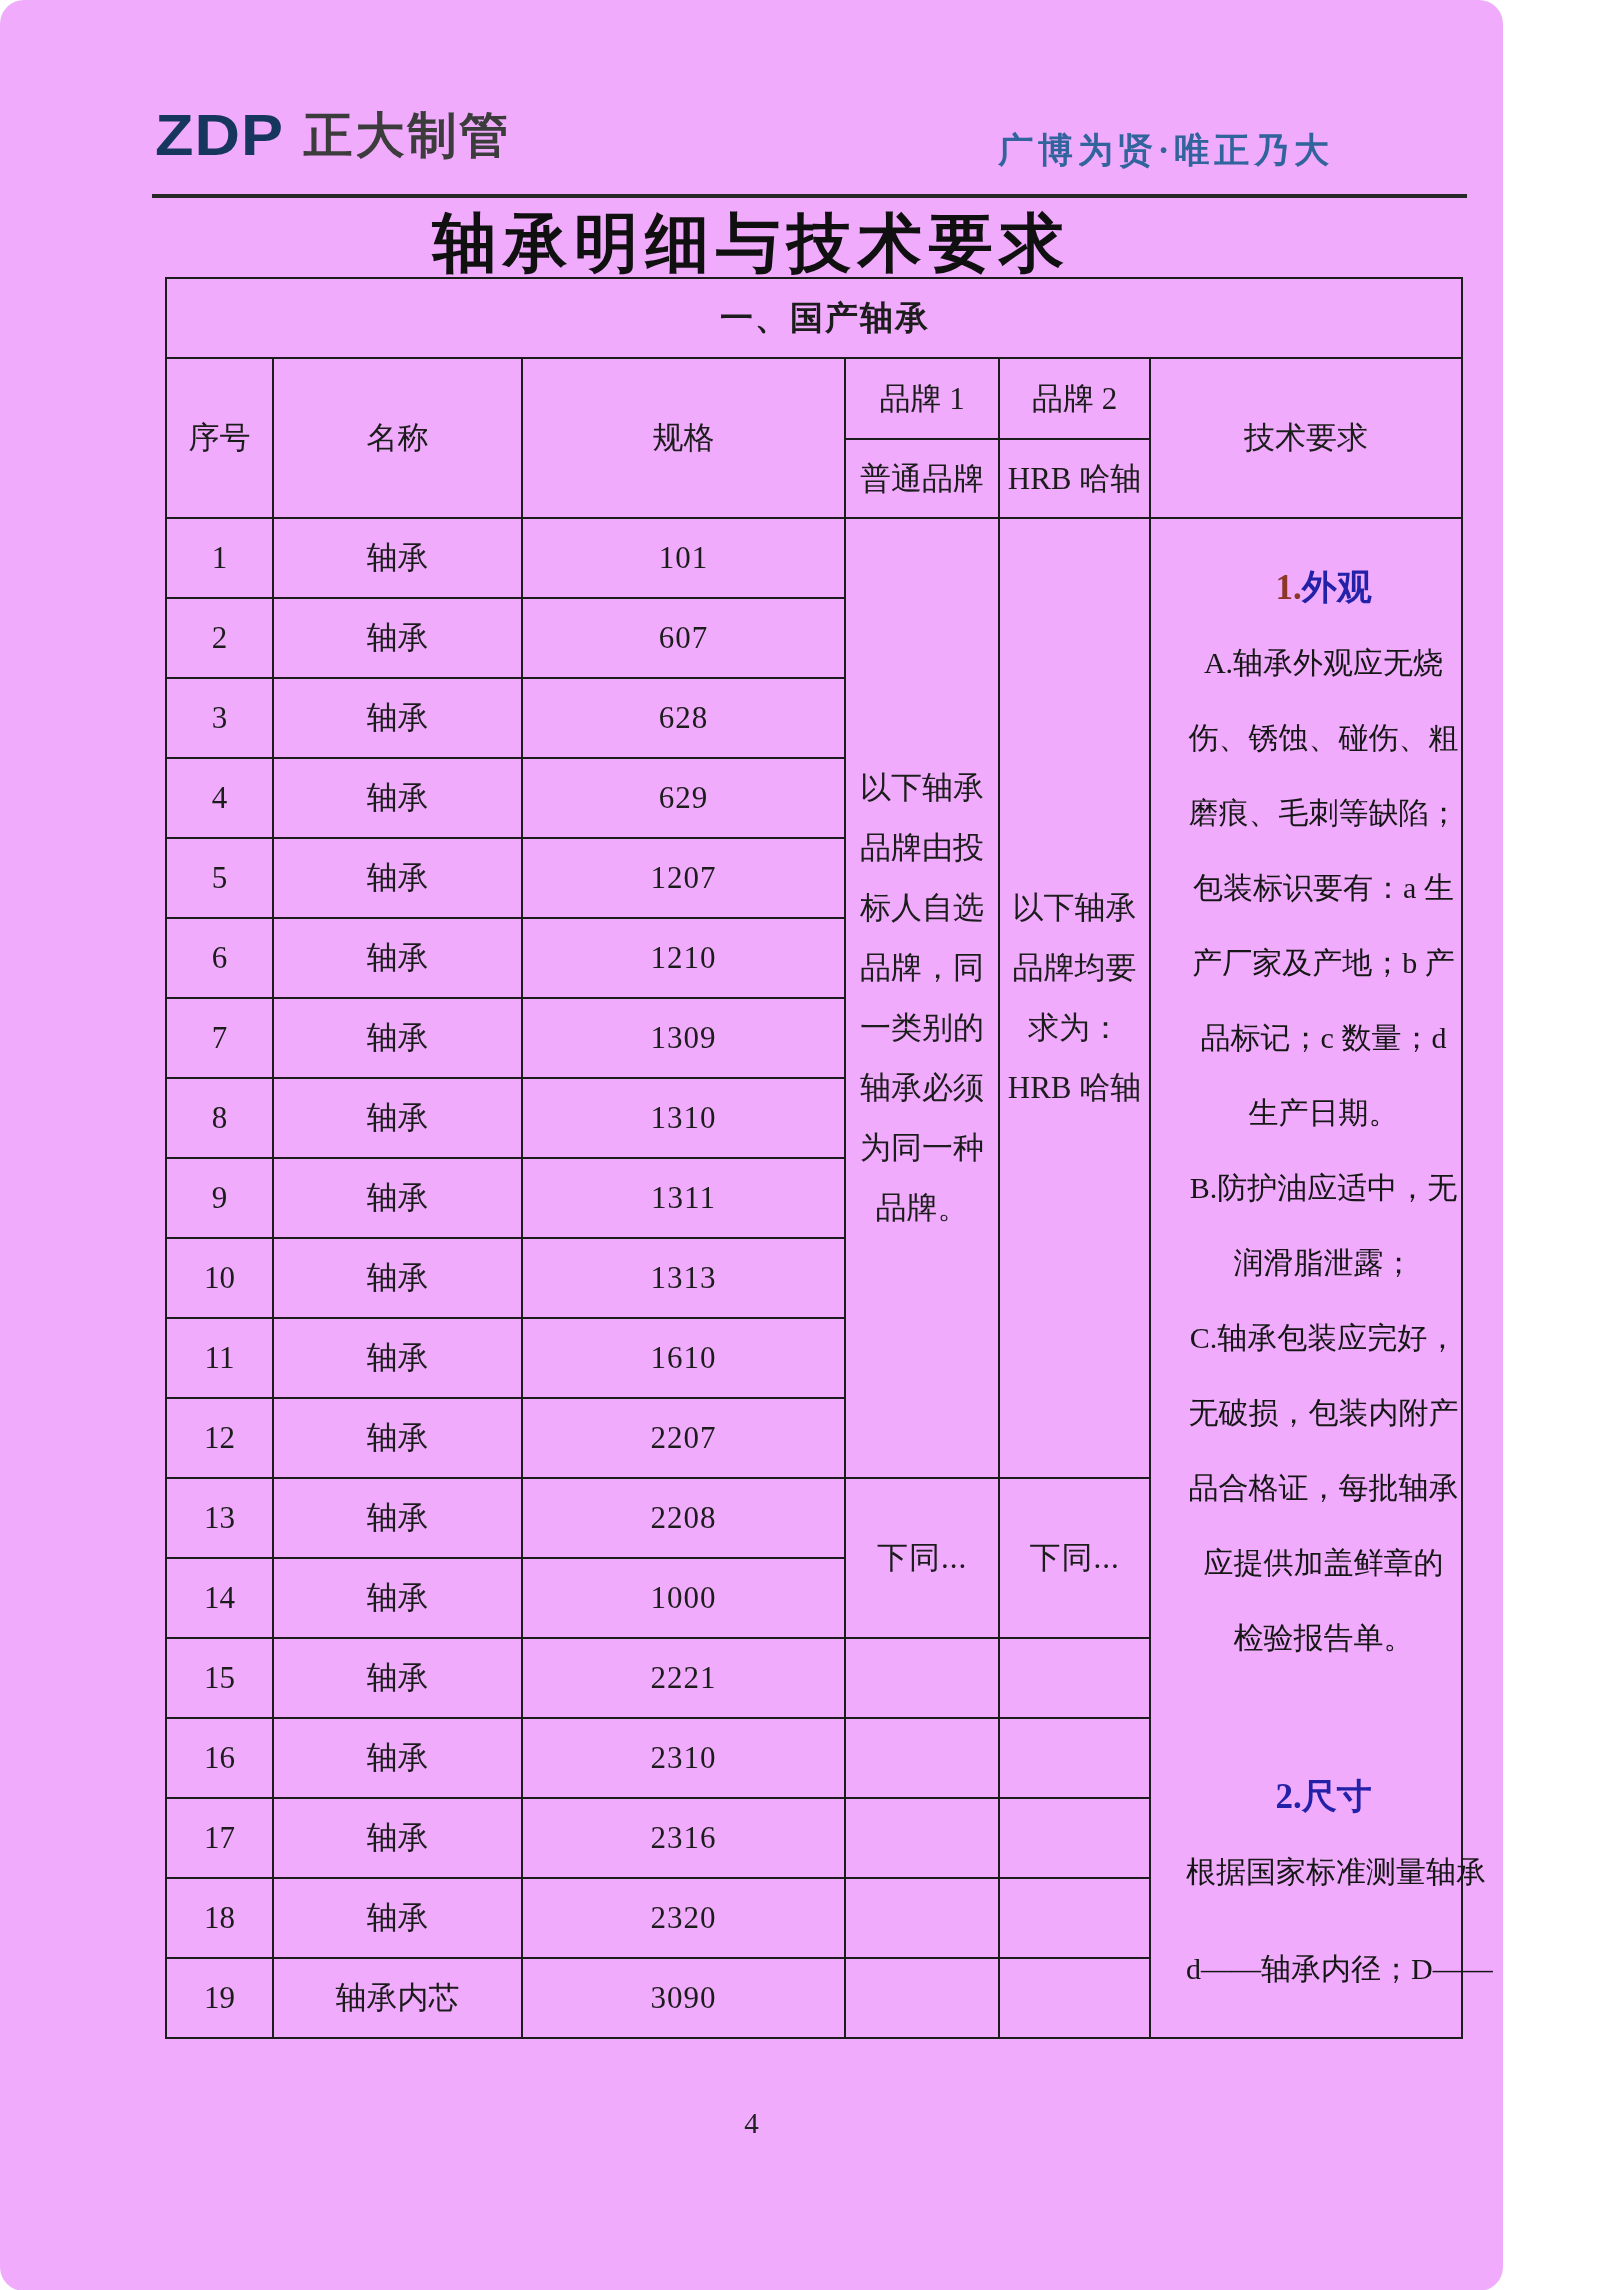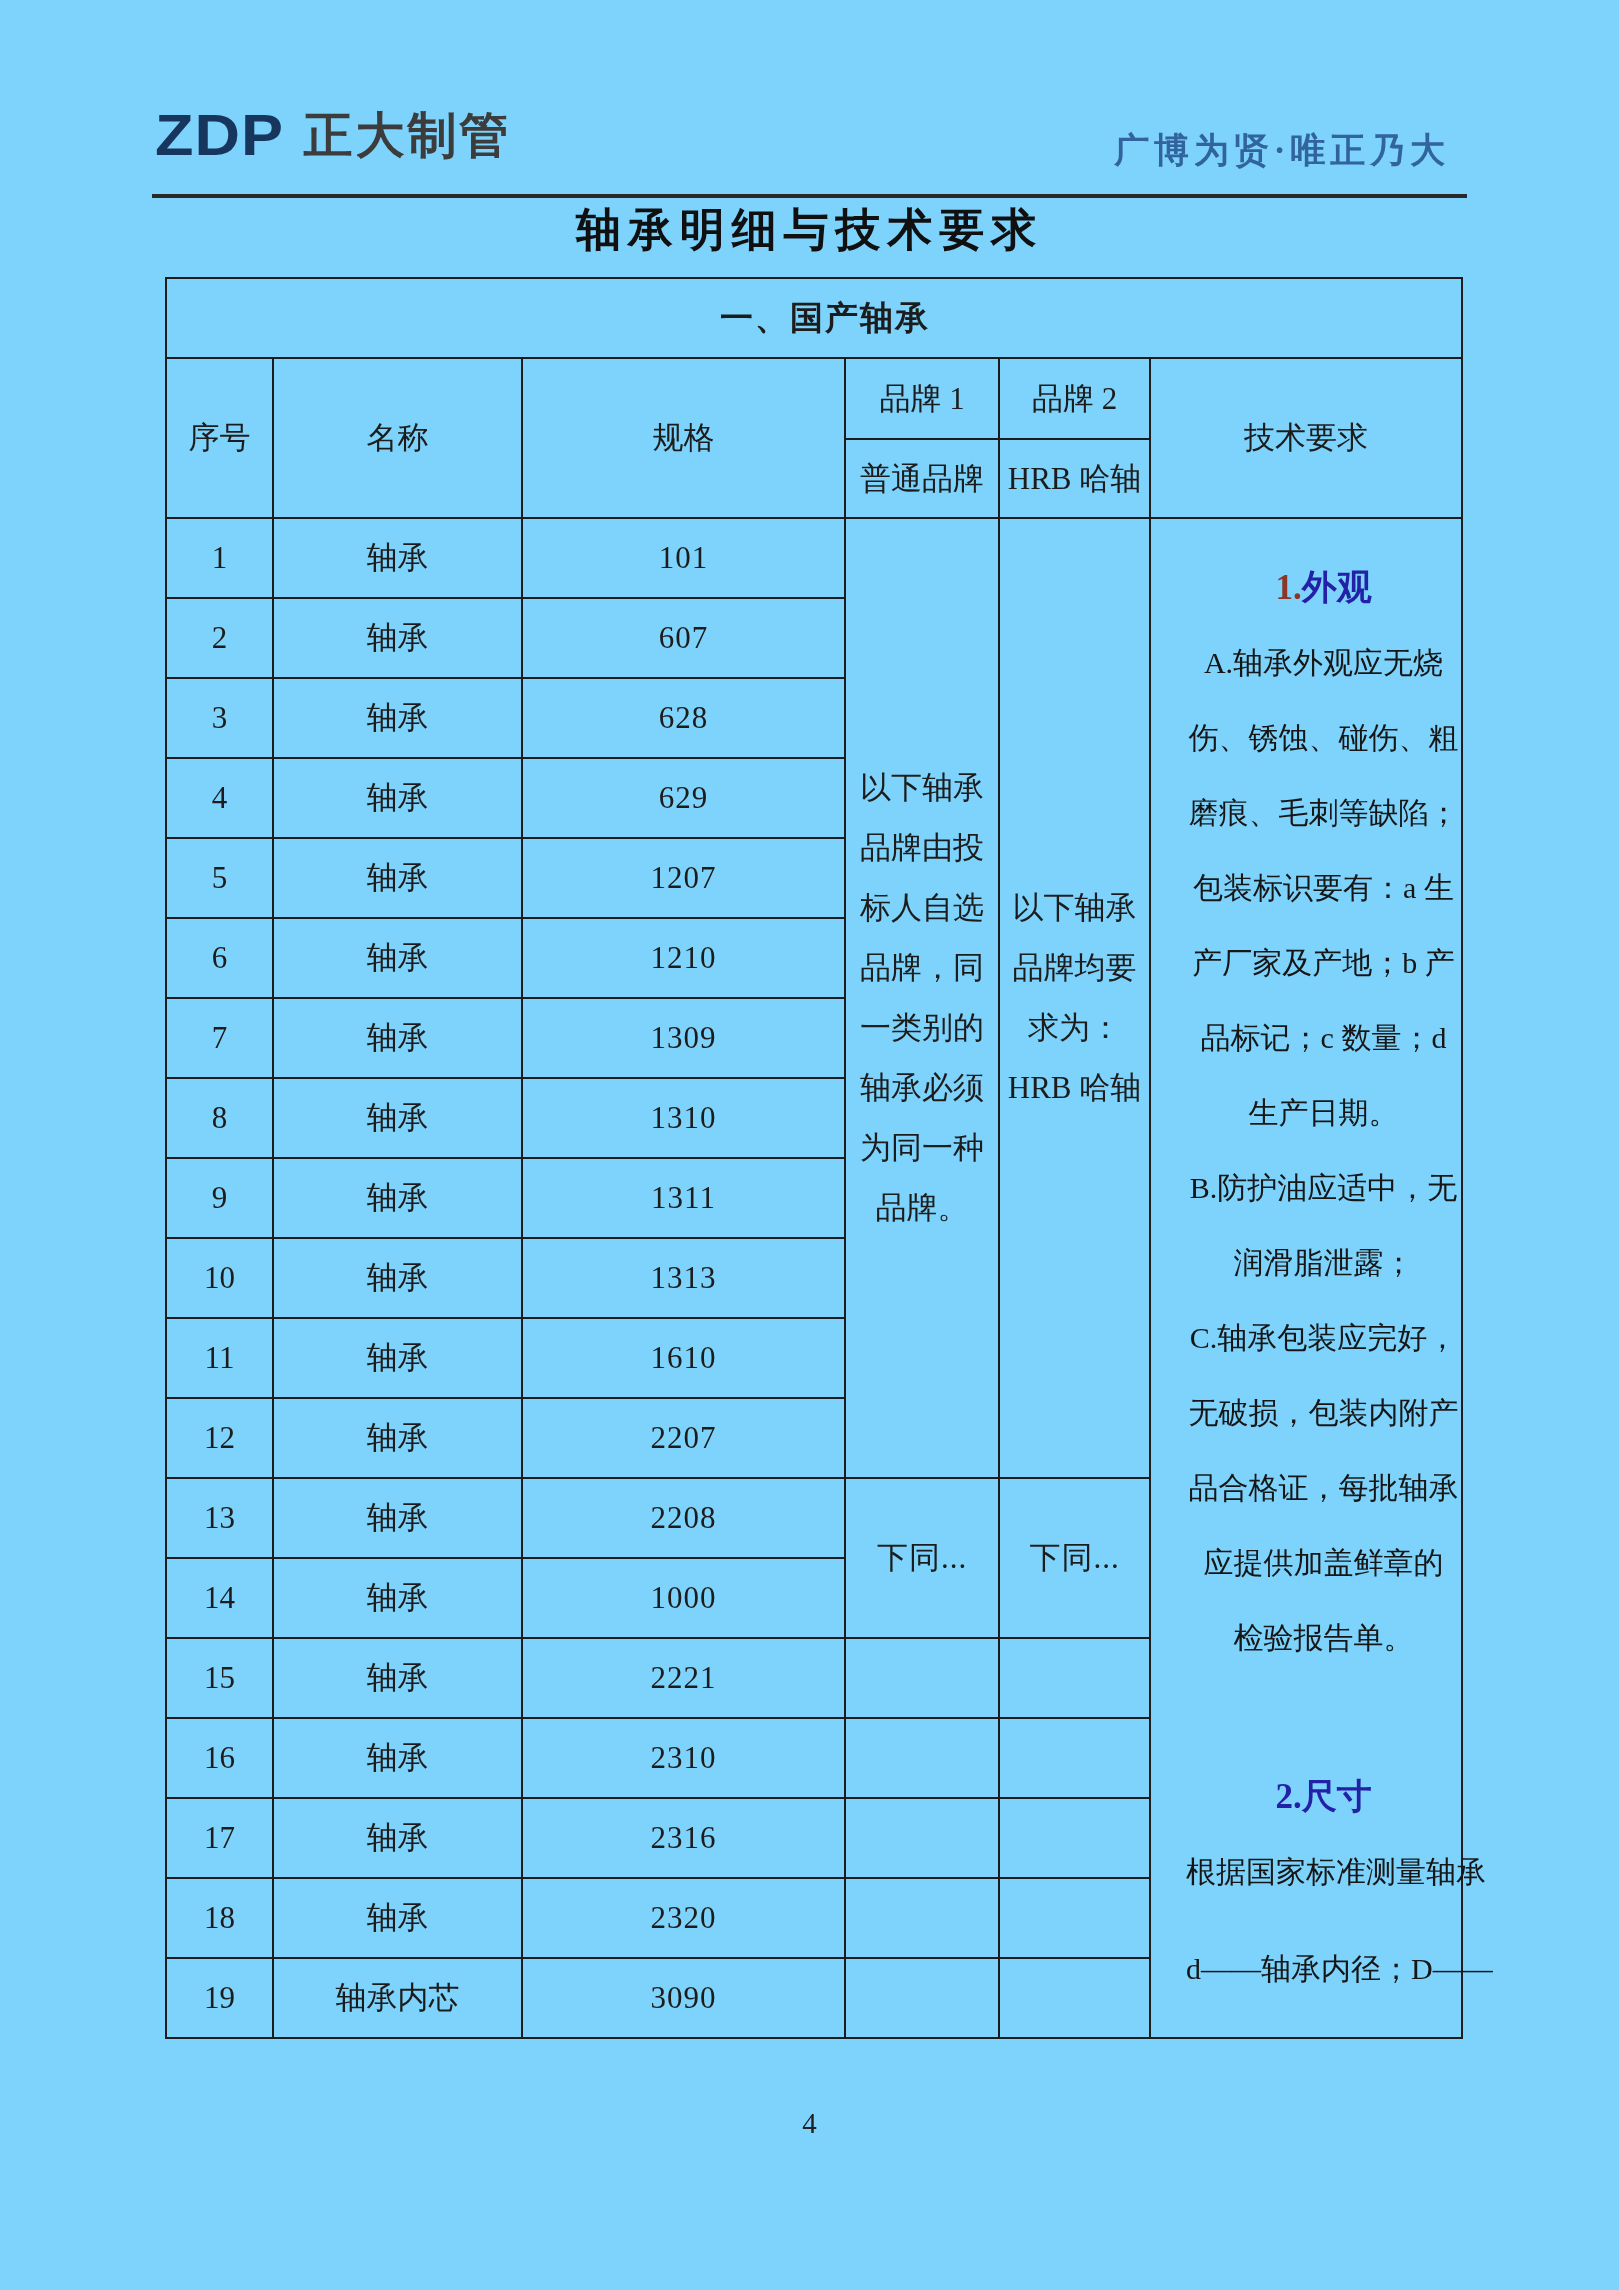--- a/index.html
+++ b/index.html
@@ -1,32 +1,33 @@
 <!DOCTYPE html>
 <html><head>
 <meta charset="utf-8">
 <style>
   html,body{margin:0;padding:0;background:#ffffff;}
   .page{
-    position:relative;width:1619px;height:2291px;background:#7dd3fc;
+    position:relative;width:1503px;height:2291px;background:#f0abfc;
     font-family:"Liberation Serif","DejaVu Serif",serif;color:#1c1c1c;
     overflow:hidden;
+    border-radius:24px;
   }
   
   .logo-row{position:absolute;left:155px;top:104px;display:flex;align-items:center;gap:19.6px;}
   .logo-zdp{
     font-family:"Liberation Sans","DejaVu Sans",sans-serif;
     font-weight:bold;font-size:63px;line-height:1;color:#17365d;letter-spacing:1px;
     transform:scaleY(.92);
   }
   .logo-company{font-size:49px;font-weight:bold;color:#3c3c3c;letter-spacing:2.9px;line-height:1;}
   .slogan{position:absolute;right:169px;top:127px;font-size:35px;font-weight:bold;color:#31639c;letter-spacing:4.9px;}
   .rule{position:absolute;left:152px;top:194px;width:1315px;height:3.9px;background:#282828;}
   .title{position:absolute;left:0;top:200px;width:100%;text-align:center;
-    font-size:45px;font-weight:bold;letter-spacing:6.9px;color:#101010;}
+    font-size:64px;font-weight:bold;letter-spacing:6.9px;color:#101010;}
   
   table.main{
     position:absolute;left:165px;top:277px;width:1296px;
     border-collapse:collapse;table-layout:fixed;border:2.9px solid #1c1c1c;
   }
   table.main td{
     border:2px solid #1c1c1c;padding:0;text-align:center;vertical-align:middle;
     font-size:31px;font-weight:normal;color:#1c1c1c;overflow:visible;
   }
   tr.section-row td{height:78px;font-size:33px;font-weight:bold;letter-spacing:2px;padding-left:22px;}

